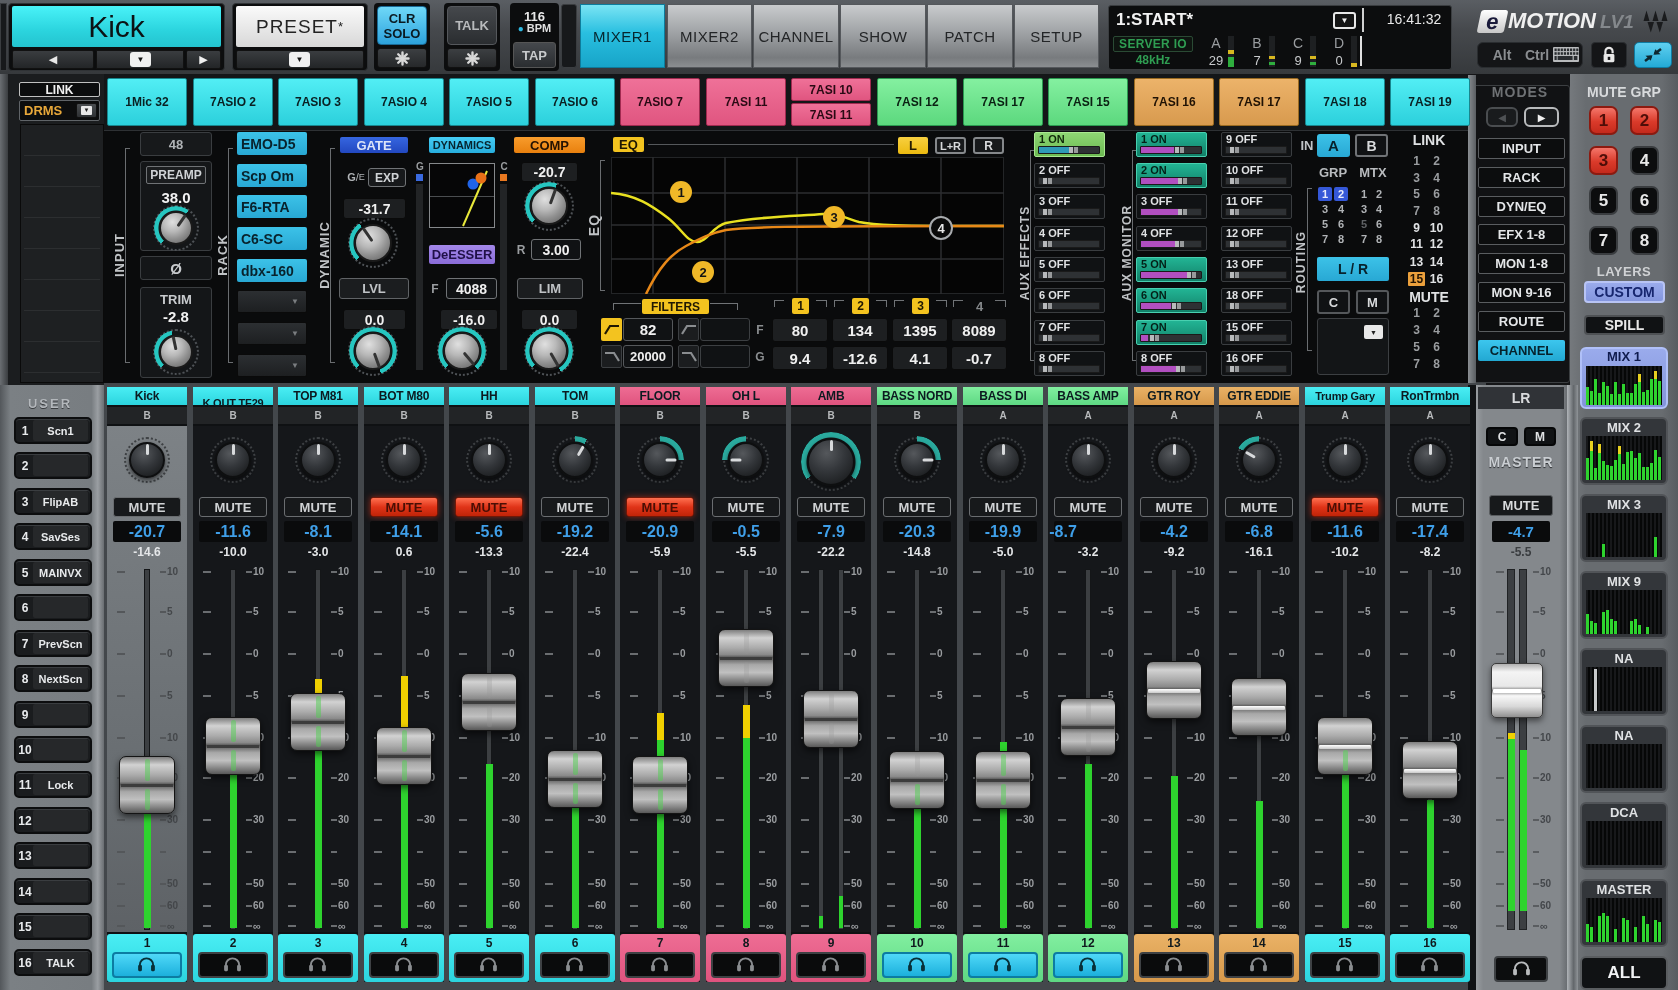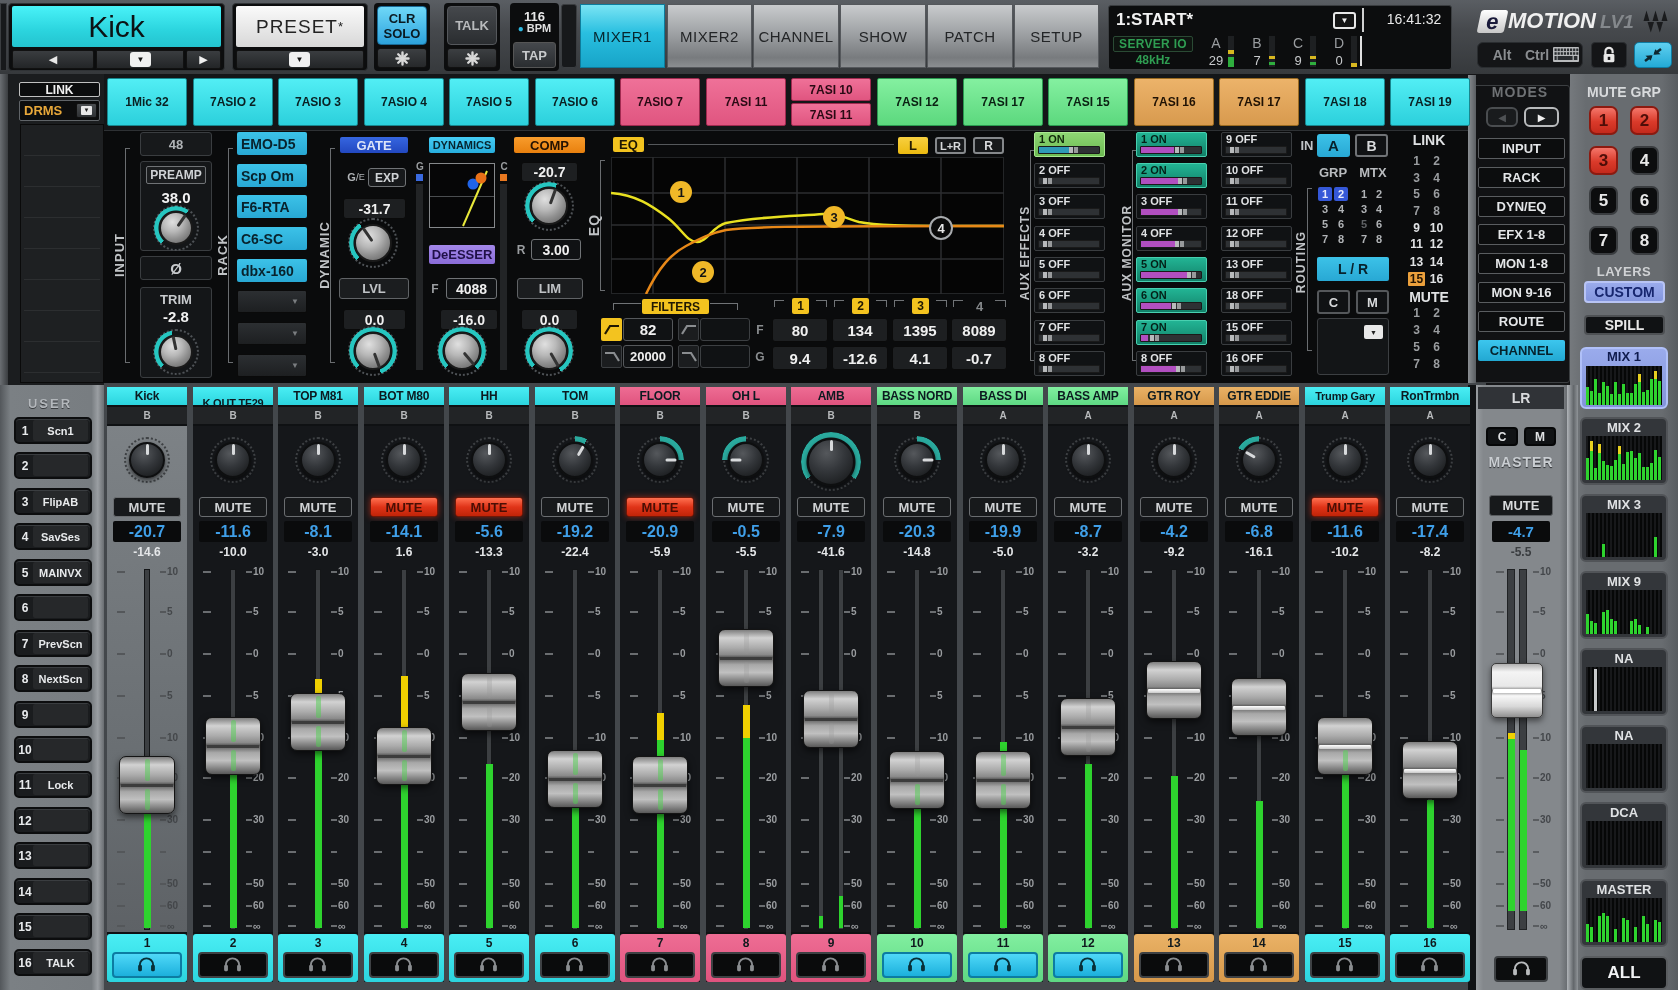--- a/index.html
+++ b/index.html
@@ -1007,21 +1007,21 @@
 <div style="left:364px;top:407px;width:80px;height:17px;background:#222426;"></div>
 <div class="t" style="left:364px;top:407px;width:80px;height:17px;color:#b8babc;font-size:10px;font-weight:bold;">B</div>
 <div style="left:364px;top:426px;width:80px;height:506px;background:#15171a;"></div>
 <div style="left:381px;top:437px;width:46px;height:46px;border-radius:50%;border:2px dotted #3e4144;"></div>
 <div style="left:386px;top:442px;width:36px;height:36px;border-radius:50%;background:radial-gradient(circle at 40% 30%,#55585c,#33363a 45%,#1b1d1f 85%);border:2px solid #0e0f10;box-shadow:0 2px 4px rgba(0,0,0,.6);"></div>
 <div style="left:402.5px;top:444px;width:3px;height:11px;background:#d8dadc;transform:rotate(0deg);transform-origin:50% 16px;border-radius:2px;"></div>
 <div style="left:370px;top:497px;width:68px;height:20px;background:linear-gradient(#ff7050,#e03418 50%,#c02408);border:1px solid #701808;border-radius:3px;box-shadow:0 0 6px rgba(255,60,30,.5);"></div>
 <div class="t" style="left:370px;top:497px;width:68px;height:20px;color:#4a0e04;font-size:13px;font-weight:bold;">MUTE</div>
 <div style="left:370px;top:521px;width:68px;height:21px;background:#0a0b0c;border-radius:2px;"></div>
 <div class="t" style="left:370px;top:521px;width:68px;height:21px;color:#3f9fe8;font-size:16px;font-weight:bold;">-14.1</div>
-<div class="t" style="left:370px;top:544px;width:68px;height:15px;color:#e4e6e8;font-size:12px;font-weight:bold;">1.6</div>
+<div class="t" style="left:370px;top:544px;width:68px;height:15px;color:#e4e6e8;font-size:12px;font-weight:bold;">0.6</div>
 <div style="left:374px;top:851px;width:8px;height:2px;background:#6a6d70;"></div>
 <div style="left:417px;top:851px;width:6px;height:2px;background:#6a6d70;"></div>
 <div style="left:374px;top:571px;width:8px;height:2px;background:#6a6d70;"></div>
 <div style="left:417px;top:571px;width:6px;height:2px;background:#6a6d70;"></div>
 <div class="t" style="left:424px;top:565px;width:22px;height:13px;color:#9a9da0;font-size:10px;font-weight:bold;justify-content:flex-start;">10</div>
 <div style="left:374px;top:611px;width:8px;height:2px;background:#6a6d70;"></div>
 <div style="left:417px;top:611px;width:6px;height:2px;background:#6a6d70;"></div>
 <div class="t" style="left:424px;top:605px;width:22px;height:13px;color:#9a9da0;font-size:10px;font-weight:bold;justify-content:flex-start;">5</div>
 <div style="left:374px;top:653px;width:8px;height:2px;background:#6a6d70;"></div>
 <div style="left:417px;top:653px;width:6px;height:2px;background:#6a6d70;"></div>
@@ -1324,21 +1324,21 @@
 <div class="t" style="left:791px;top:407px;width:80px;height:17px;color:#b8babc;font-size:10px;font-weight:bold;">B</div>
 <div style="left:791px;top:426px;width:80px;height:506px;background:#15171a;"></div>
 <div style="left:802px;top:433px;width:58px;height:58px;border-radius:50%;border:2px dotted #3e4144;"></div>
 <div style="left:801px;top:432px;width:60px;height:60px;border-radius:50%;background:conic-gradient(from -125deg,#2aaa9e 250deg,transparent 250deg);-webkit-mask:radial-gradient(circle,transparent 24px,#000 25px);"></div>
 <div style="left:807px;top:438px;width:48px;height:48px;border-radius:50%;background:radial-gradient(circle at 40% 30%,#55585c,#33363a 45%,#1b1d1f 85%);border:2px solid #0e0f10;box-shadow:0 2px 4px rgba(0,0,0,.6);"></div>
 <div style="left:829.5px;top:440px;width:3px;height:11px;background:#d8dadc;transform:rotate(0deg);transform-origin:50% 22px;border-radius:2px;"></div>
 <div style="left:797px;top:497px;width:68px;height:20px;background:#17191b;border:1px solid #6a6d70;border-radius:3px;"></div>
 <div class="t" style="left:797px;top:497px;width:68px;height:20px;color:#d0d2d4;font-size:13px;font-weight:bold;">MUTE</div>
 <div style="left:797px;top:521px;width:68px;height:21px;background:#0a0b0c;border-radius:2px;"></div>
 <div class="t" style="left:797px;top:521px;width:68px;height:21px;color:#3f9fe8;font-size:16px;font-weight:bold;">-7.9</div>
-<div class="t" style="left:797px;top:544px;width:68px;height:15px;color:#e4e6e8;font-size:12px;font-weight:bold;">-41.6</div>
+<div class="t" style="left:797px;top:544px;width:68px;height:15px;color:#e4e6e8;font-size:12px;font-weight:bold;">-22.2</div>
 <div style="left:801px;top:851px;width:8px;height:2px;background:#6a6d70;"></div>
 <div style="left:844px;top:851px;width:6px;height:2px;background:#6a6d70;"></div>
 <div style="left:801px;top:571px;width:8px;height:2px;background:#6a6d70;"></div>
 <div style="left:844px;top:571px;width:6px;height:2px;background:#6a6d70;"></div>
 <div class="t" style="left:851px;top:565px;width:22px;height:13px;color:#9a9da0;font-size:10px;font-weight:bold;justify-content:flex-start;">10</div>
 <div style="left:801px;top:611px;width:8px;height:2px;background:#6a6d70;"></div>
 <div style="left:844px;top:611px;width:6px;height:2px;background:#6a6d70;"></div>
 <div class="t" style="left:851px;top:605px;width:22px;height:13px;color:#9a9da0;font-size:10px;font-weight:bold;justify-content:flex-start;">5</div>
 <div style="left:801px;top:653px;width:8px;height:2px;background:#6a6d70;"></div>
 <div style="left:844px;top:653px;width:6px;height:2px;background:#6a6d70;"></div>
@@ -1512,21 +1512,21 @@
 <div class="t" style="left:1048px;top:387px;width:80px;height:18px;color:#0c1a20;font-size:12px;font-weight:bold;letter-spacing:-.2px;">BASS AMP</div>
 <div style="left:1048px;top:407px;width:80px;height:17px;background:#222426;"></div>
 <div class="t" style="left:1048px;top:407px;width:80px;height:17px;color:#b8babc;font-size:10px;font-weight:bold;">A</div>
 <div style="left:1048px;top:426px;width:80px;height:506px;background:#15171a;"></div>
 <div style="left:1065px;top:437px;width:46px;height:46px;border-radius:50%;border:2px dotted #3e4144;"></div>
 <div style="left:1070px;top:442px;width:36px;height:36px;border-radius:50%;background:radial-gradient(circle at 40% 30%,#55585c,#33363a 45%,#1b1d1f 85%);border:2px solid #0e0f10;box-shadow:0 2px 4px rgba(0,0,0,.6);"></div>
 <div style="left:1086.5px;top:444px;width:3px;height:11px;background:#d8dadc;transform:rotate(0deg);transform-origin:50% 16px;border-radius:2px;"></div>
 <div style="left:1054px;top:497px;width:68px;height:20px;background:#17191b;border:1px solid #6a6d70;border-radius:3px;"></div>
 <div class="t" style="left:1054px;top:497px;width:68px;height:20px;color:#d0d2d4;font-size:13px;font-weight:bold;">MUTE</div>
 <div style="left:1054px;top:521px;width:68px;height:21px;background:#0a0b0c;border-radius:2px;"></div>
-<div class="t" style="left:1054px;top:521px;width:68px;height:21px;color:#3f9fe8;font-size:16px;font-weight:bold;">-8.7</div>
+<div class="t" style="left:1029px;top:521px;width:68px;height:21px;color:#3f9fe8;font-size:16px;font-weight:bold;">-8.7</div>
 <div class="t" style="left:1054px;top:544px;width:68px;height:15px;color:#e4e6e8;font-size:12px;font-weight:bold;">-3.2</div>
 <div style="left:1058px;top:851px;width:8px;height:2px;background:#6a6d70;"></div>
 <div style="left:1101px;top:851px;width:6px;height:2px;background:#6a6d70;"></div>
 <div style="left:1058px;top:571px;width:8px;height:2px;background:#6a6d70;"></div>
 <div style="left:1101px;top:571px;width:6px;height:2px;background:#6a6d70;"></div>
 <div class="t" style="left:1108px;top:565px;width:22px;height:13px;color:#9a9da0;font-size:10px;font-weight:bold;justify-content:flex-start;">10</div>
 <div style="left:1058px;top:611px;width:8px;height:2px;background:#6a6d70;"></div>
 <div style="left:1101px;top:611px;width:6px;height:2px;background:#6a6d70;"></div>
 <div class="t" style="left:1108px;top:605px;width:22px;height:13px;color:#9a9da0;font-size:10px;font-weight:bold;justify-content:flex-start;">5</div>
 <div style="left:1058px;top:653px;width:8px;height:2px;background:#6a6d70;"></div>

